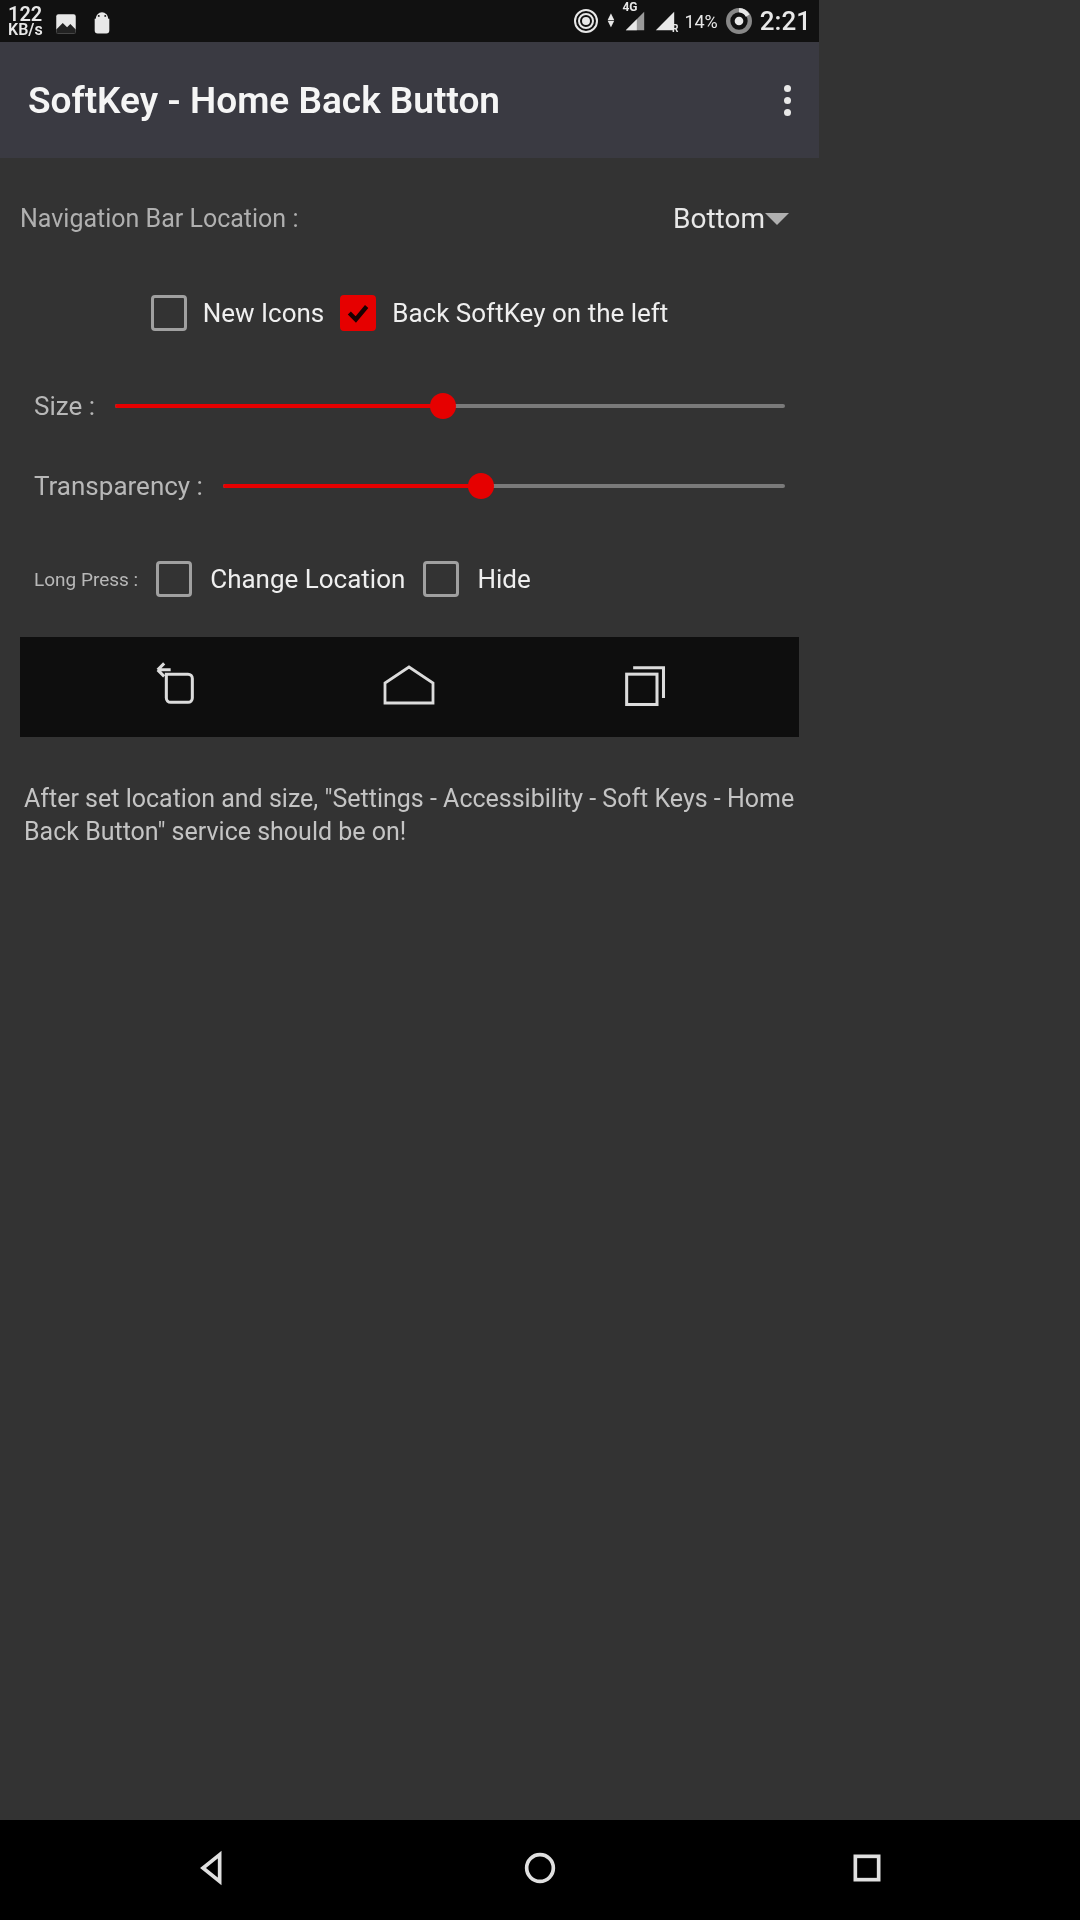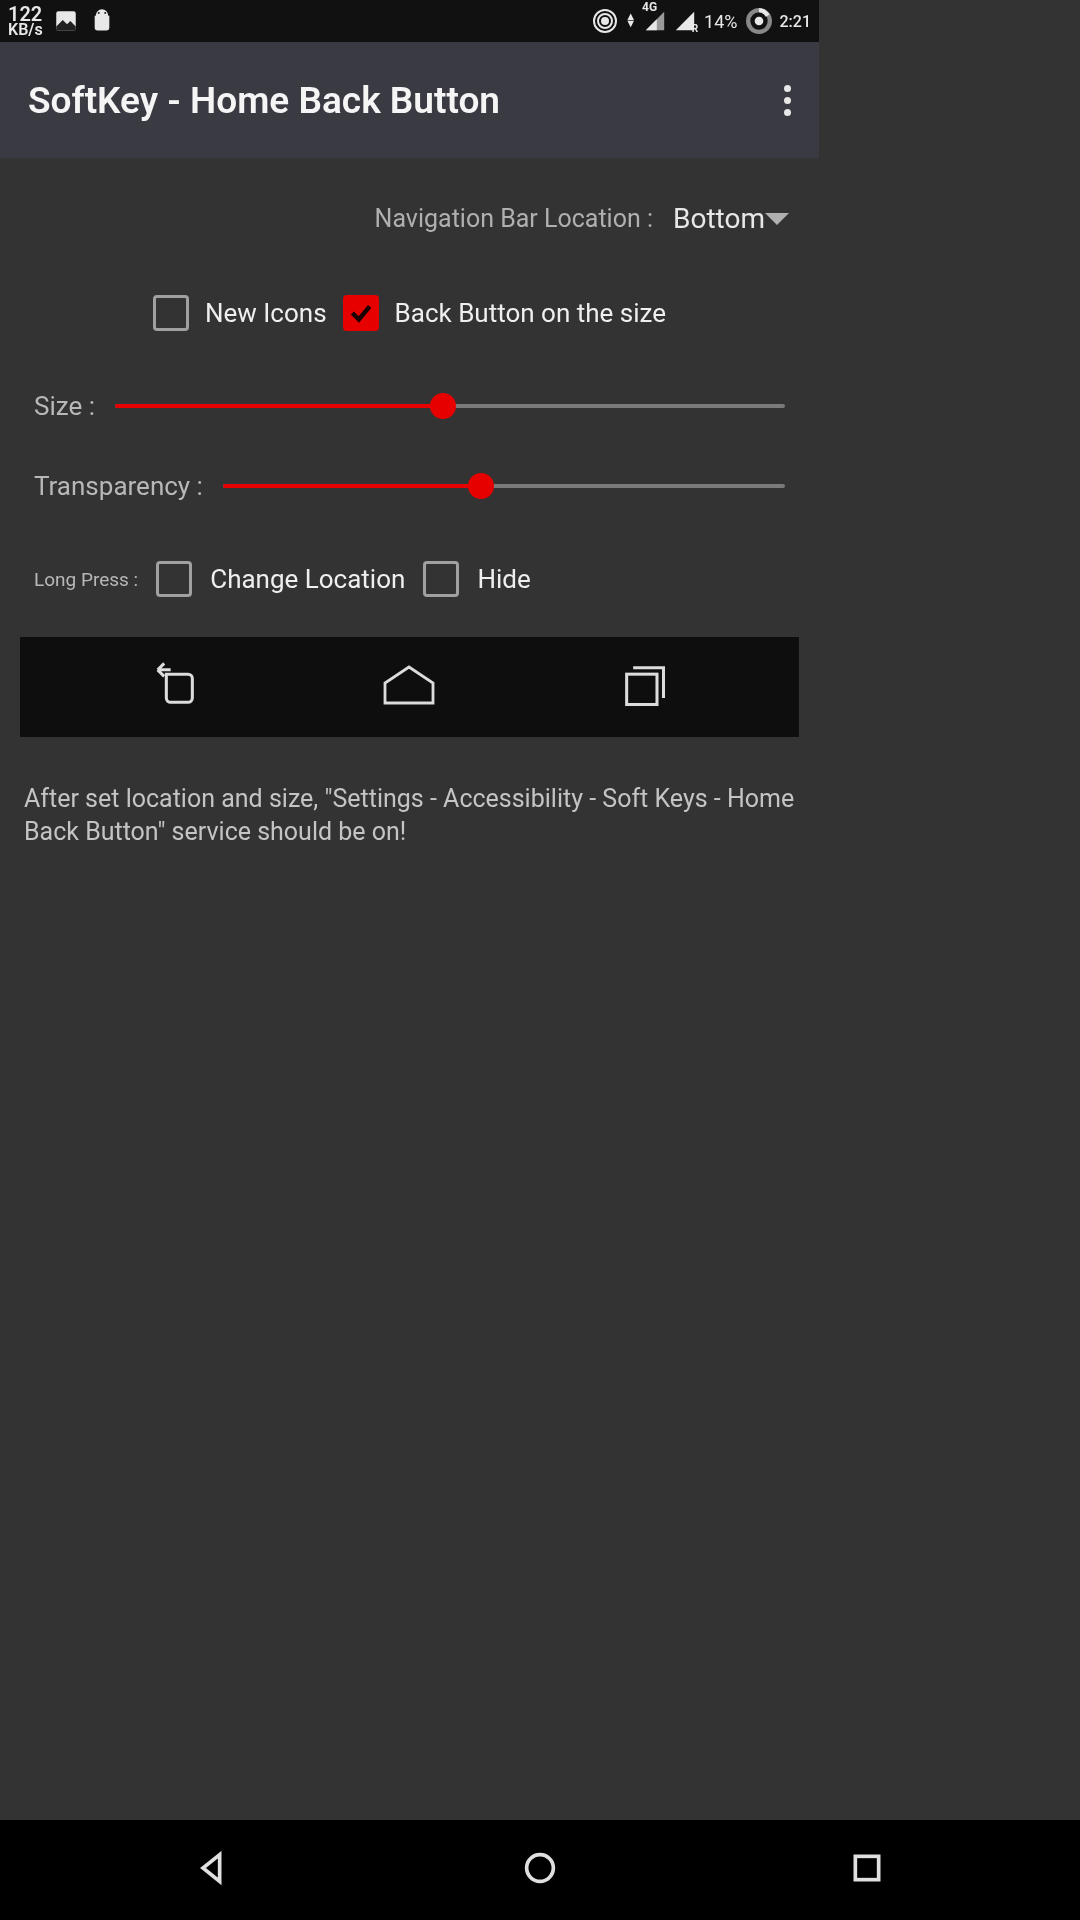--- a/index.html
+++ b/index.html
@@ -14,28 +14,28 @@
   .status-bar {
     height: 42px;
     background: #111111;
     display: flex;
     align-items: center;
     justify-content: space-between;
     padding: 0 8px;
     font-size: 18px;
     color: #e8e8e8;
   }
-  .status-left { display: flex; align-items: center; gap: 10px; }
+  .status-left { display: flex; align-items: flex-end; gap: 10px; }
   .status-right { display: flex; align-items: center; gap: 8px; }
   .net-speed { display: flex; flex-direction: column; line-height: 0.9; font-weight: 600; }
   .net-speed .num { font-size: 20px; }
   .net-speed .unit { font-size: 16px; }
   .status-icon { display: inline-flex; }
   .battery-text { font-size: 18px; }
-  .clock { font-size: 16px; font-weight: 500; }
+  .clock { font-size: 26px; font-weight: 500; }
 
   
   .app-bar {
     height: 116px;
     background: #3a3a42;
     display: flex;
     align-items: center;
     justify-content: space-between;
     padding: 0 28px;
   }
@@ -54,21 +54,21 @@
     height: 7px;
     background: #e8e8e8;
     border-radius: 50%;
   }
 
   
   .content {
     padding: 40px 20px 20px 20px;
   }
 
-  .row-center { display: flex; align-items: center; justify-content: flex-end; gap: 10px; }
+  .row-center { display: flex; align-items: center; justify-content: space-between; gap: 10px; }
   .label-muted { color: #b0b0b0; font-size: 25px; }
   .dropdown {
     display: flex;
     align-items: center;
     color: #e8e8e8;
     font-size: 28px;
     padding: 4px 10px;
   }
   .chevron-down {
     width: 0; height: 0;
@@ -275,21 +275,21 @@
   </div>
 
   <div class="checkbox-row">
     <span class="checkbox"></span>
     <span class="check-label">New Icons</span>
     <span class="checkbox checked">
       <svg width="26" height="26" viewBox="0 0 24 24" fill="none" stroke="#1a0000" stroke-width="4">
           <path d="M4 12 L10 18 L20 6"></path>
         </svg>
     </span>
-    <span class="check-label">Back Button on the size</span>
+    <span class="check-label">Back SoftKey on the left</span>
   </div>
 
   <div class="slider-row">
     <span class="slider-label">Size :</span>
     <div class="slider">
       <div class="slider-track"></div>
       <div class="slider-fill" style="width:49%;"></div>
       <div class="slider-thumb" style="left:49%;"></div>
     </div>
   </div>

